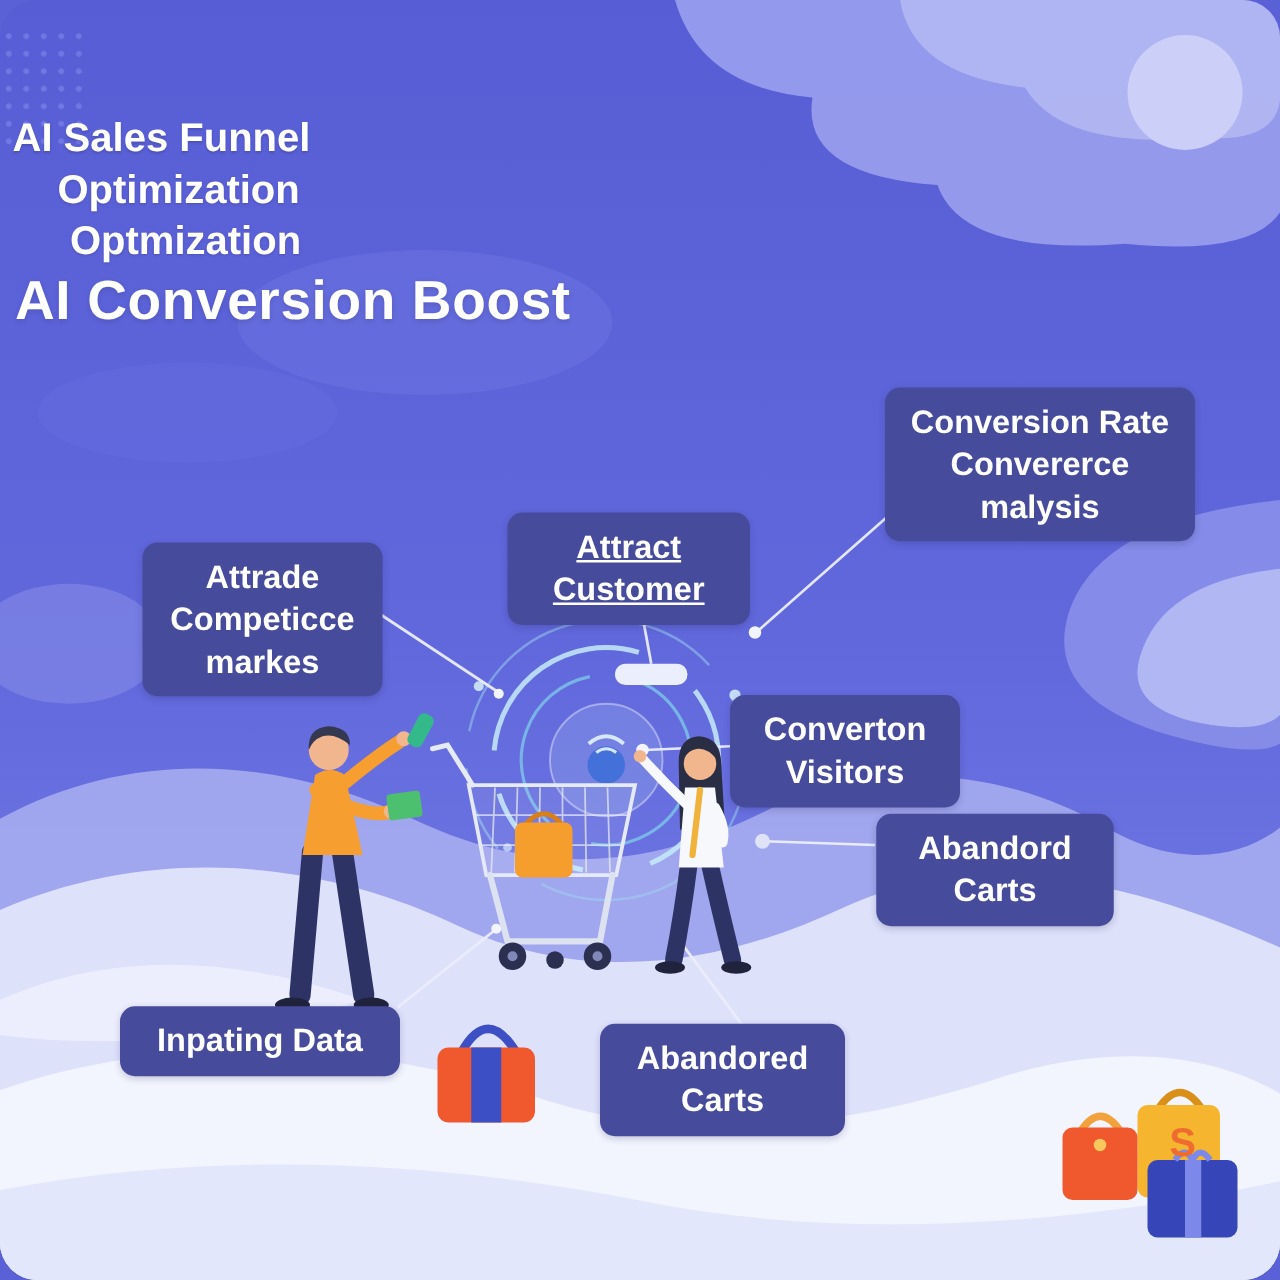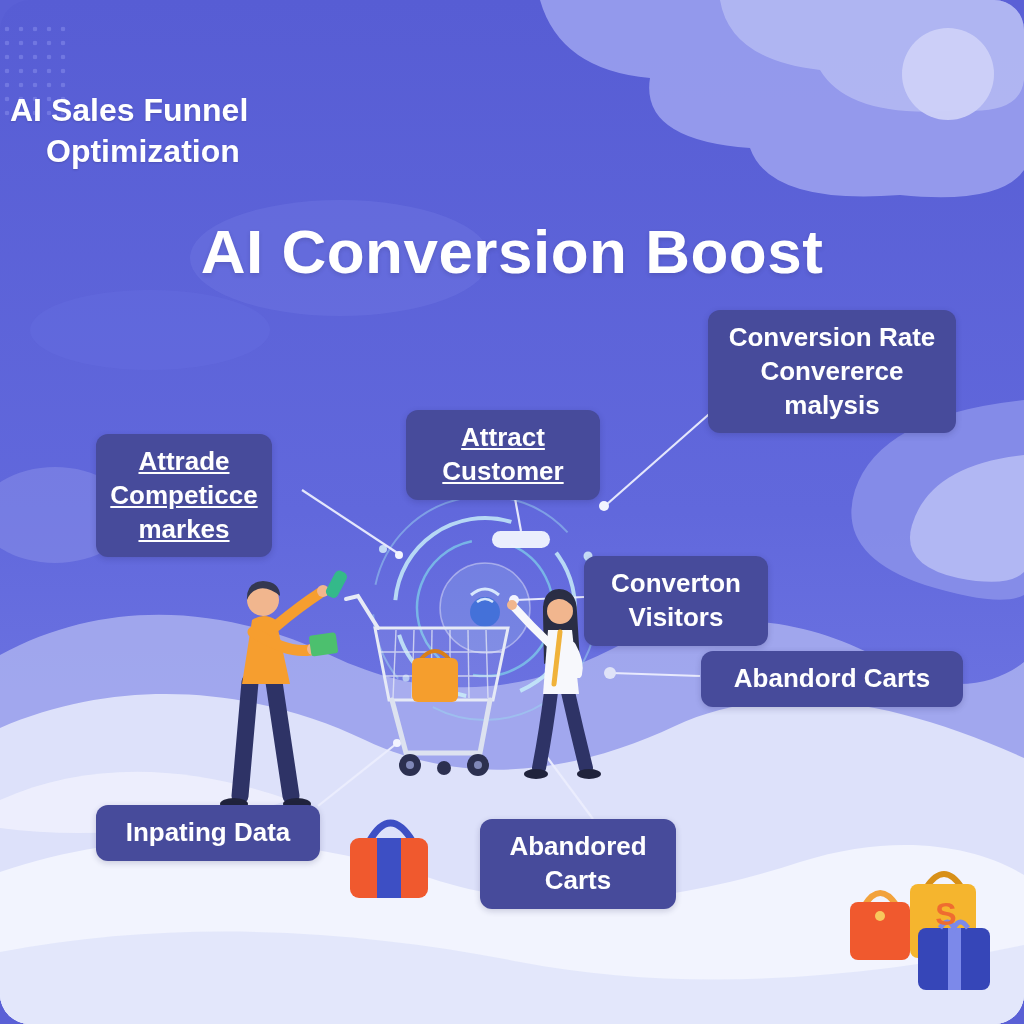--- a/index.html
+++ b/index.html
@@ -11,33 +11,33 @@
   .dotgrid { position:absolute; left:0; top:22px; width:74px; height:94px; opacity:.5;
              background-image:radial-gradient(#8a90ec 2px, transparent 2.6px);
              background-size:14px 14px; }
 
   .hline { position:absolute; color:#ffffff; font-weight:700; font-size:32px;
            text-shadow:0 1px 2px rgba(40,40,90,.25); white-space:pre; }
   .h1 { left:10px;  top:92px; }
   .h2 { left:46px;  top:133px; }
   .h3 { left:56px;  top:174px; }
 
-  .main-title { position:absolute; left:0; right:0; top:216px; text-align:center;
-                color:#ffffff; font-size:62px; font-weight:700; letter-spacing:.5px;
+  .main-title { position:absolute; left:12px; right:0; top:216px; text-align:left;
+                color:#ffffff; font-size:44px; font-weight:700; letter-spacing:.5px;
                 text-shadow:0 2px 4px rgba(40,40,90,.2); }
 
   .label-box { position:absolute; background:#474b9b; color:#ffffff; font-weight:700;
                font-size:26px; line-height:1.3; text-align:center; border-radius:12px;
                padding:11px 8px; white-space:pre-line;
                box-shadow:0 2px 6px rgba(30,30,80,.2); }
   .lb-conv      { left:708px; top:310px; width:248px; }
   .lb-attract   { left:406px; top:410px; width:194px;text-decoration:underline; }
-  .lb-attrade   { left:96px; top:434px; width:176px;text-decoration:underline; }
+  .lb-attrade   { left:114px; top:434px; width:192px; }
   .lb-visitors  { left:584px; top:556px; width:184px; }
-  .lb-abandord  { left:701px; top:651px; width:262px; }
+  .lb-abandord  { left:701px; top:651px; width:190px; }
   .lb-inpating  { left:96px;  top:805px; width:224px; }
   .lb-abandored { left:480px; top:819px; width:196px; }
 
   .monogram { position:absolute; left:928px; top:896px; width:36px; text-align:center;
               font-size:32px; font-weight:700; color:#ef6c30; }
 </style>
 </head>
 <body>
 
 <div class="poster">
@@ -174,20 +174,21 @@
       <rect x="918" y="928" width="72" height="62" rx="8" fill="#3646b8"></rect>
       <rect x="948" y="928" width="13" height="62" fill="#7c89ea"></rect>
       <path d="M940,928 Q948,916 954,928 Q960,916 968,928" stroke="#7c89ea" stroke-width="5" fill="none"></path>
     </g>
   </svg>
 
   <div class="dotgrid"></div>
 
   <div class="hline h1">AI Sales Funnel</div>
   <div class="hline h2">Optimization</div>
+  <div class="hline h3">Optmization</div>
 
   <h1 class="main-title">AI Conversion Boost</h1>
 
   <div class="label-box lb-conv">Conversion Rate
 Convererce
 malysis</div>
   <div class="label-box lb-attract">Attract
 Customer</div>
   <div class="label-box lb-attrade">Attrade
 Competicce

